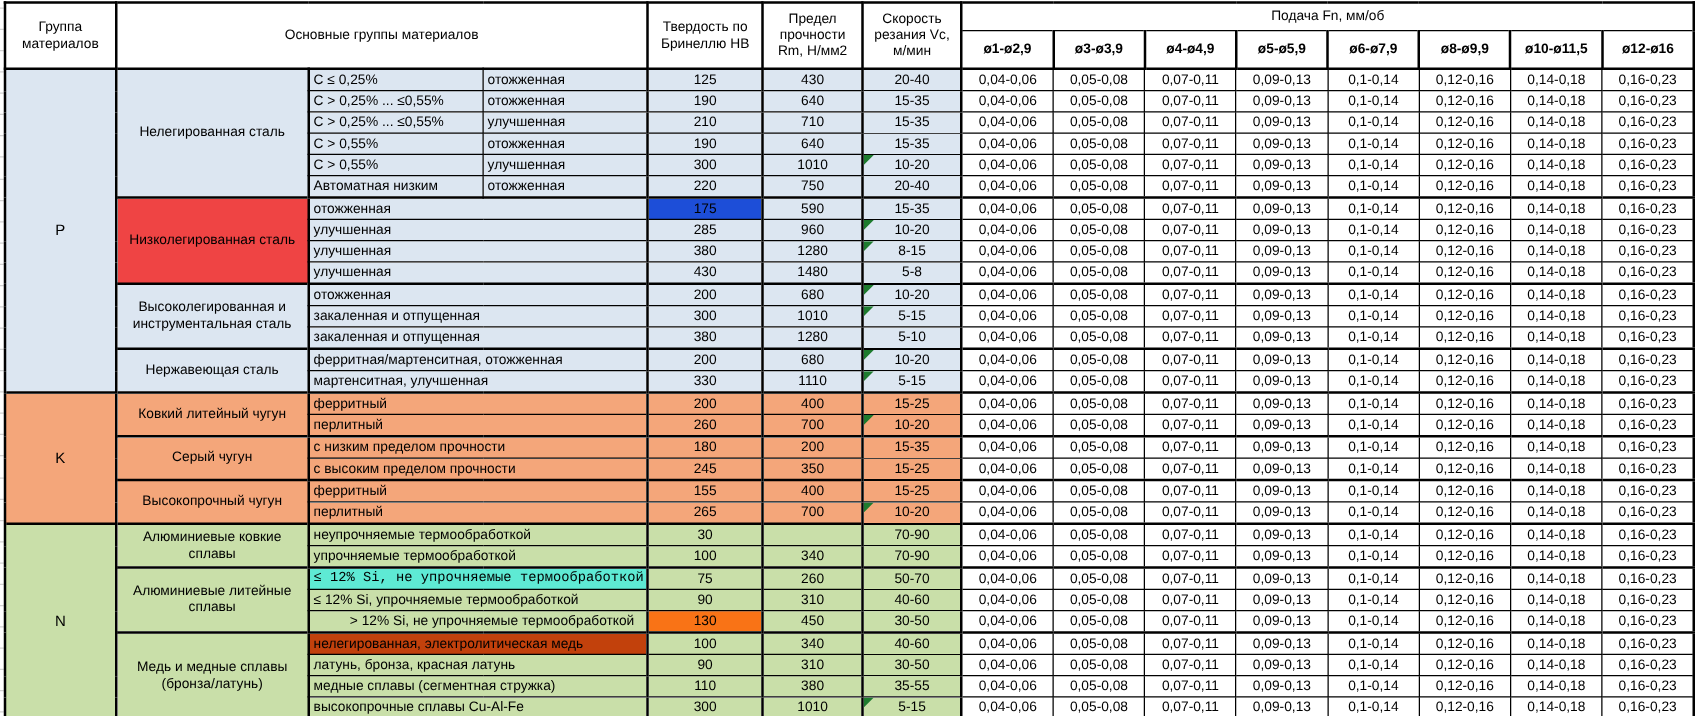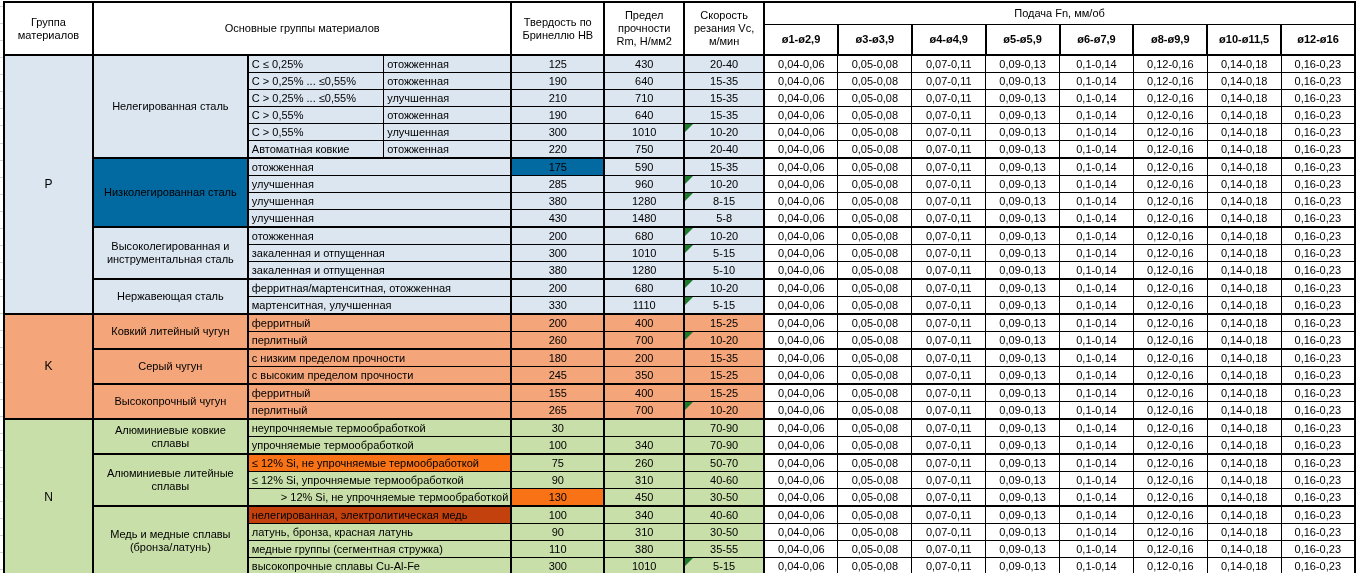--- a/index.html
+++ b/index.html
@@ -205,38 +205,38 @@
           <td class="feed">0,04-0,06</td>
           <td class="feed">0,05-0,08</td>
           <td class="feed">0,07-0,11</td>
           <td class="feed">0,09-0,13</td>
           <td class="feed">0,1-0,14</td>
           <td class="feed">0,12-0,16</td>
           <td class="feed">0,14-0,18</td>
           <td class="feed">0,16-0,23</td>
         </tr>
         <tr>
-          <td class="detail" style="background: rgb(220, 230, 241);">Автоматная ковкие</td>
+          <td class="detail" style="background: rgb(220, 230, 241);">Автоматная низким</td>
           <td class="detail detail-end" style="background: rgb(220, 230, 241);">отожженная</td>
           <td class="num hb" style="background: rgb(220, 230, 241);">220</td>
           <td class="num rm" style="background: rgb(220, 230, 241);">750</td>
           <td class="num vc" style="background: rgb(220, 230, 241);">20-40</td>
           <td class="feed">0,04-0,06</td>
           <td class="feed">0,05-0,08</td>
           <td class="feed">0,07-0,11</td>
           <td class="feed">0,09-0,13</td>
           <td class="feed">0,1-0,14</td>
           <td class="feed">0,12-0,16</td>
           <td class="feed">0,14-0,18</td>
           <td class="feed">0,16-0,23</td>
         </tr>
         <tr>
-          <td class="subgroup-cell bt2" rowspan="4" style="background: #0369a1;">Низколегированная сталь</td>
+          <td class="subgroup-cell bt2" rowspan="4" style="background: #ef4444;">Низколегированная сталь</td>
           <td class="detail detail-end bt2" colspan="2" style="background: rgb(220, 230, 241);">отожженная</td>
-          <td class="num hb bt2" style="background: #0369a1; margin-left: 16px;">175</td>
+          <td class="num hb bt2" style="background: #1d4ed8; margin-left: 16px;">175</td>
           <td class="num rm bt2" style="background: rgb(220, 230, 241);">590</td>
           <td class="num vc bt2" style="background: rgb(220, 230, 241);">15-35</td>
           <td class="feed bt2">0,04-0,06</td>
           <td class="feed bt2">0,05-0,08</td>
           <td class="feed bt2">0,07-0,11</td>
           <td class="feed bt2">0,09-0,13</td>
           <td class="feed bt2">0,1-0,14</td>
           <td class="feed bt2">0,12-0,16</td>
           <td class="feed bt2">0,14-0,18</td>
           <td class="feed bt2">0,16-0,23</td>
@@ -468,21 +468,21 @@
           <td class="feed">0,05-0,08</td>
           <td class="feed">0,07-0,11</td>
           <td class="feed">0,09-0,13</td>
           <td class="feed">0,1-0,14</td>
           <td class="feed">0,12-0,16</td>
           <td class="feed">0,14-0,18</td>
           <td class="feed">0,16-0,23</td>
         </tr>
         <tr>
           <td class="subgroup-cell bt2" rowspan="3" style="background: rgb(201, 223, 169);">Алюминиевые литейные сплавы</td>
-          <td class="detail detail-end bt2" colspan="2" style="background: #f97316;">≤ 12% Si, не упрочняемые термообработкой</td>
+          <td class="detail detail-end bt2" colspan="2" style="background: #5eead4; font-family: Liberation Mono, monospace;">≤ 12% Si, не упрочняемые термообработкой</td>
           <td class="num hb bt2" style="background: rgb(201, 223, 169);">75</td>
           <td class="num rm bt2" style="background: rgb(201, 223, 169);">260</td>
           <td class="num vc bt2" style="background: rgb(201, 223, 169);">50-70</td>
           <td class="feed bt2">0,04-0,06</td>
           <td class="feed bt2">0,05-0,08</td>
           <td class="feed bt2">0,07-0,11</td>
           <td class="feed bt2">0,09-0,13</td>
           <td class="feed bt2">0,1-0,14</td>
           <td class="feed bt2">0,12-0,16</td>
           <td class="feed bt2">0,14-0,18</td>
@@ -539,21 +539,21 @@
           <td class="feed">0,04-0,06</td>
           <td class="feed">0,05-0,08</td>
           <td class="feed">0,07-0,11</td>
           <td class="feed">0,09-0,13</td>
           <td class="feed">0,1-0,14</td>
           <td class="feed">0,12-0,16</td>
           <td class="feed">0,14-0,18</td>
           <td class="feed">0,16-0,23</td>
         </tr>
         <tr>
-          <td class="detail detail-end" colspan="2" style="background: rgb(201, 223, 169);">медные группы (сегментная стружка)</td>
+          <td class="detail detail-end" colspan="2" style="background: rgb(201, 223, 169);">медные сплавы (сегментная стружка)</td>
           <td class="num hb" style="background: rgb(201, 223, 169);">110</td>
           <td class="num rm" style="background: rgb(201, 223, 169);">380</td>
           <td class="num vc" style="background: rgb(201, 223, 169);">35-55</td>
           <td class="feed">0,04-0,06</td>
           <td class="feed">0,05-0,08</td>
           <td class="feed">0,07-0,11</td>
           <td class="feed">0,09-0,13</td>
           <td class="feed">0,1-0,14</td>
           <td class="feed">0,12-0,16</td>
           <td class="feed">0,14-0,18</td>

